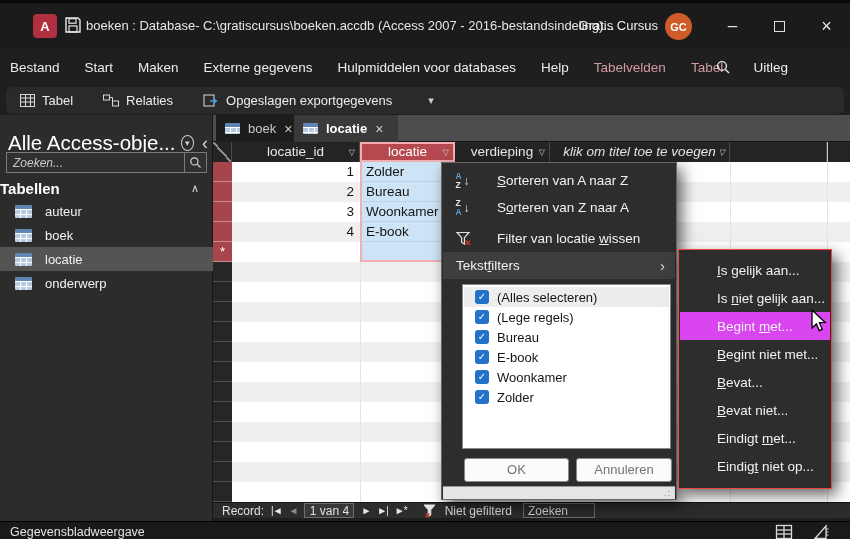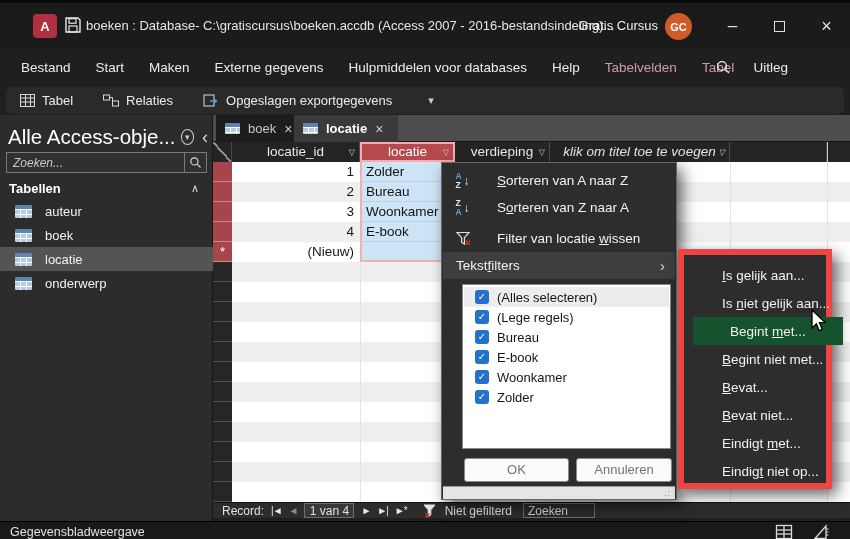--- a/index.html
+++ b/index.html
@@ -15,45 +15,45 @@
   .win-title{position:absolute;left:86px;top:0;height:46px;line-height:46px;font-size:13px;color:#e6e6e6;white-space:nowrap;}
   .account{position:absolute;right:192px;top:0;height:46px;line-height:46px;font-size:13px;color:#eee;}
   .avatar{position:absolute;right:158px;top:10px;width:27px;height:27px;border-radius:50%;background:#cf5c28;
           display:flex;align-items:center;justify-content:center;font-size:11px;font-weight:bold;color:#fff;}
   .wbtn{position:absolute;top:0;width:47px;height:46px;display:flex;align-items:center;justify-content:center;font-size:17px;color:#e8e8e8;}
   .wbtn.min{right:94px;} .wbtn.max{right:47px;} .wbtn.close{right:0;font-size:18px;}
   .maxbox{width:11px;height:11px;border:1.4px solid #e0e0e0;display:block;}
 
   
   .menubar{position:absolute;left:0;top:46px;width:850px;height:36px;display:flex;align-items:center;gap:25px;
-           padding-left:21px;font-size:13.5px;background:#1f1f1f;}
+           padding-left:10px;font-size:13.5px;background:#1f1f1f;}
   .menubar .mi{color:#ececec;white-space:nowrap;}
   .menubar .mi.ctx{color:#d399a2;color:#d49ba4;}
   .mb-right{position:absolute;right:62px;top:0;height:36px;display:flex;align-items:center;gap:22px;}
 
   
   .ribbonrow{position:absolute;left:0;top:82px;width:850px;height:30px;background:#1f1f1f;}
   .ribbon-box{position:absolute;left:6px;top:2px;width:838px;height:27px;background:#2a2a2a;border-radius:6px;
               display:flex;align-items:center;gap:30px;padding-left:14px;font-size:13px;color:#ececec;}
   .rb-item{display:flex;align-items:center;gap:7px;}
   .rb-chevron{font-size:11px;color:#ccc;margin-left:6px;}
 
   
   .sidebar{position:absolute;left:0;top:112px;width:213px;height:406px;background:#2c2c2c;border-right:1px solid #161616;}
-  .sb-title{position:absolute;left:8px;top:10px;width:200px;display:flex;align-items:center;}
+  .sb-title{position:absolute;left:8px;top:16px;width:200px;display:flex;align-items:center;}
   .sb-title .t{font-size:20.5px;color:#fff;white-space:nowrap;}
   .circ-chev{width:16px;height:16px;border:1px solid #cfcfcf;border-radius:50%;display:flex;align-items:center;
              justify-content:center;font-size:9px;color:#cfcfcf;margin-left:5px;}
   .sb-collapse{font-size:18px;color:#dadada;margin-left:8px;line-height:1;}
   .sb-search{position:absolute;left:6px;top:37px;width:201px;height:21px;background:#303030;border:1px solid #7a7a7a;
              display:flex;align-items:center;}
   .sb-search .ph{flex:1;font-size:12px;font-style:italic;color:#c9c9c9;padding-left:6px;}
   .sb-search .mag{width:22px;height:100%;border-left:1px solid #7a7a7a;display:flex;align-items:center;justify-content:center;}
   .sb-section{position:absolute;left:0;top:62px;width:213px;height:22px;display:flex;align-items:center;}
-  .sb-section .t{font-size:13px;font-weight:bold;color:#fff;padding-left:9px;}
+  .sb-section .t{font-size:15px;font-weight:bold;color:#fff;}
   .sb-section .chev{position:absolute;right:14px;font-size:11px;color:#ddd;}
   .sb-item{position:absolute;left:0;width:213px;height:24px;display:flex;align-items:center;gap:13px;padding-left:15px;font-size:13px;color:#f2f2f2;}
   .sb-item.sel{background:#545454;}
   .tico{width:17px;height:13px;background-color:#b6cbe2;border-radius:1px;
         background-image:linear-gradient(#5f83b3 0 4px,rgba(0,0,0,0) 4px),
         repeating-linear-gradient(to right,rgba(0,0,0,0) 0 5px,#fff 5px 6px),
         repeating-linear-gradient(to bottom,rgba(0,0,0,0) 0 4px,#fff 4px 5px);flex:0 0 auto;}
 
   
   .main{position:absolute;left:213px;top:112px;width:637px;height:406px;}
@@ -116,25 +116,25 @@
           font-size:13px;color:#151515;}
   .fl-row.hl{background:#ededed;}
   .chk{width:14px;height:14px;background:#2471c9;border-radius:3px;color:#fff;font-size:10px;line-height:14px;
        text-align:center;flex:0 0 auto;}
   .fbtn{position:absolute;height:24px;background:#fbfbfb;border:1px solid #8a8a8a;border-radius:3px;color:#737373;
         font-size:13px;text-align:center;line-height:22px;}
   .fgrip{position:absolute;left:1px;top:323px;width:232px;height:13px;background:#e6e6e6;border-top:1px solid #9a9a9a;}
   .fgrip .dots{position:absolute;right:4px;top:1px;font-size:9px;color:#888;letter-spacing:1px;}
 
   
-  .smenu{position:absolute;left:678px;top:246px;width:154px;height:240px;background:#2d2d2d;border:6px solid #ef4444;
+  .smenu{position:absolute;left:678px;top:246px;width:154px;height:240px;background:#2d2d2d;border:1px solid #ef4444;
          box-shadow:5px 6px 14px rgba(0,0,0,.6);z-index:60;}
   .sm-item{position:absolute;left:1px;width:150px;height:28px;display:flex;align-items:center;padding-left:37px;
            font-size:13.5px;color:#f1f1f1;white-space:nowrap;}
-  .sm-item.hl{background:#14532d;margin-left:8px;}
+  .sm-item.hl{background:#d946ef;}
 
   .cursor{position:absolute;left:808px;top:306px;z-index:100;}
   u{text-decoration:underline;}
 </style>
 </head>
 <body>
 
 <div class="app">
 
   <div class="titlebar">
@@ -292,21 +292,20 @@
       <div class="rsel" style="top:0;"></div>
       <div class="rsel" style="top:20px;"></div>
       <div class="rsel" style="top:40px;"></div>
       <div class="rsel" style="top:60px;"></div>
       <div class="rsel" style="top:80px;"><span>*</span></div>
 
       <div class="idcell" style="top:0;">1</div>
       <div class="idcell" style="top:20px;">2</div>
       <div class="idcell" style="top:40px;">3</div>
       <div class="idcell" style="top:60px;">4</div>
-      <div class="idcell" style="top:80px;">(Nieuw)</div>
 
       <div class="bluecell" style="top:0;">Zolder</div>
       <div class="bluecell" style="top:20px;">Bureau</div>
       <div class="bluecell" style="top:40px;">Woonkamer</div>
       <div class="bluecell" style="top:60px;">E-book</div>
       <div class="bluecell last" style="top:80px;"></div>
     </div>
 
     <div class="recordbar">
       <span>Record:</span>

